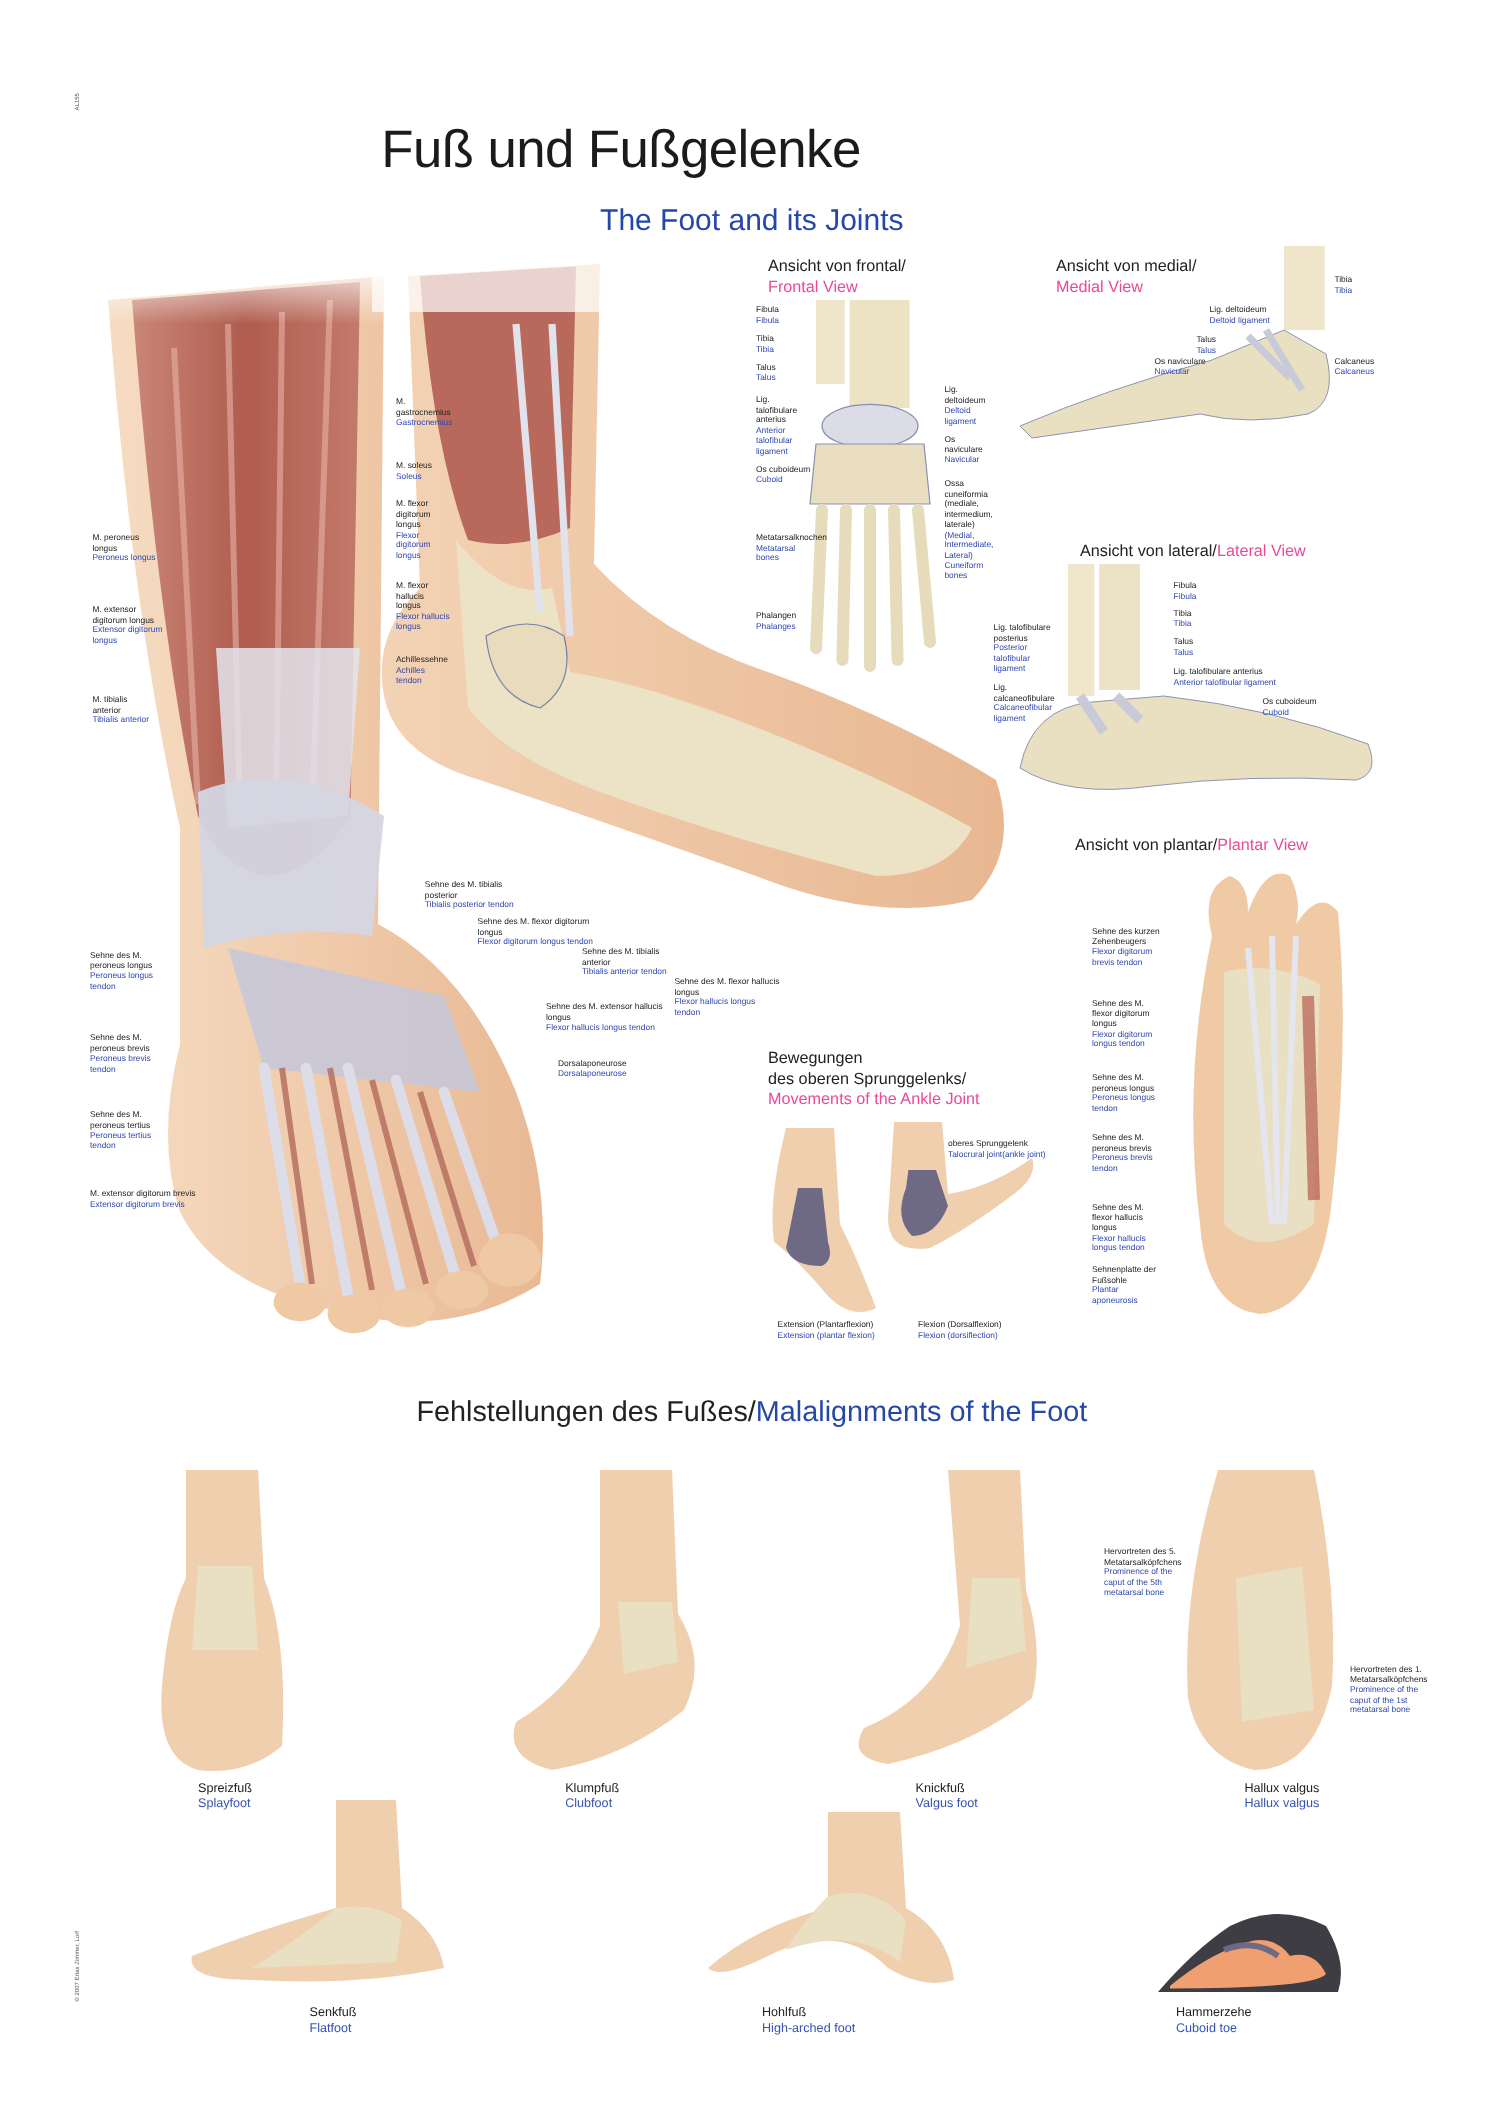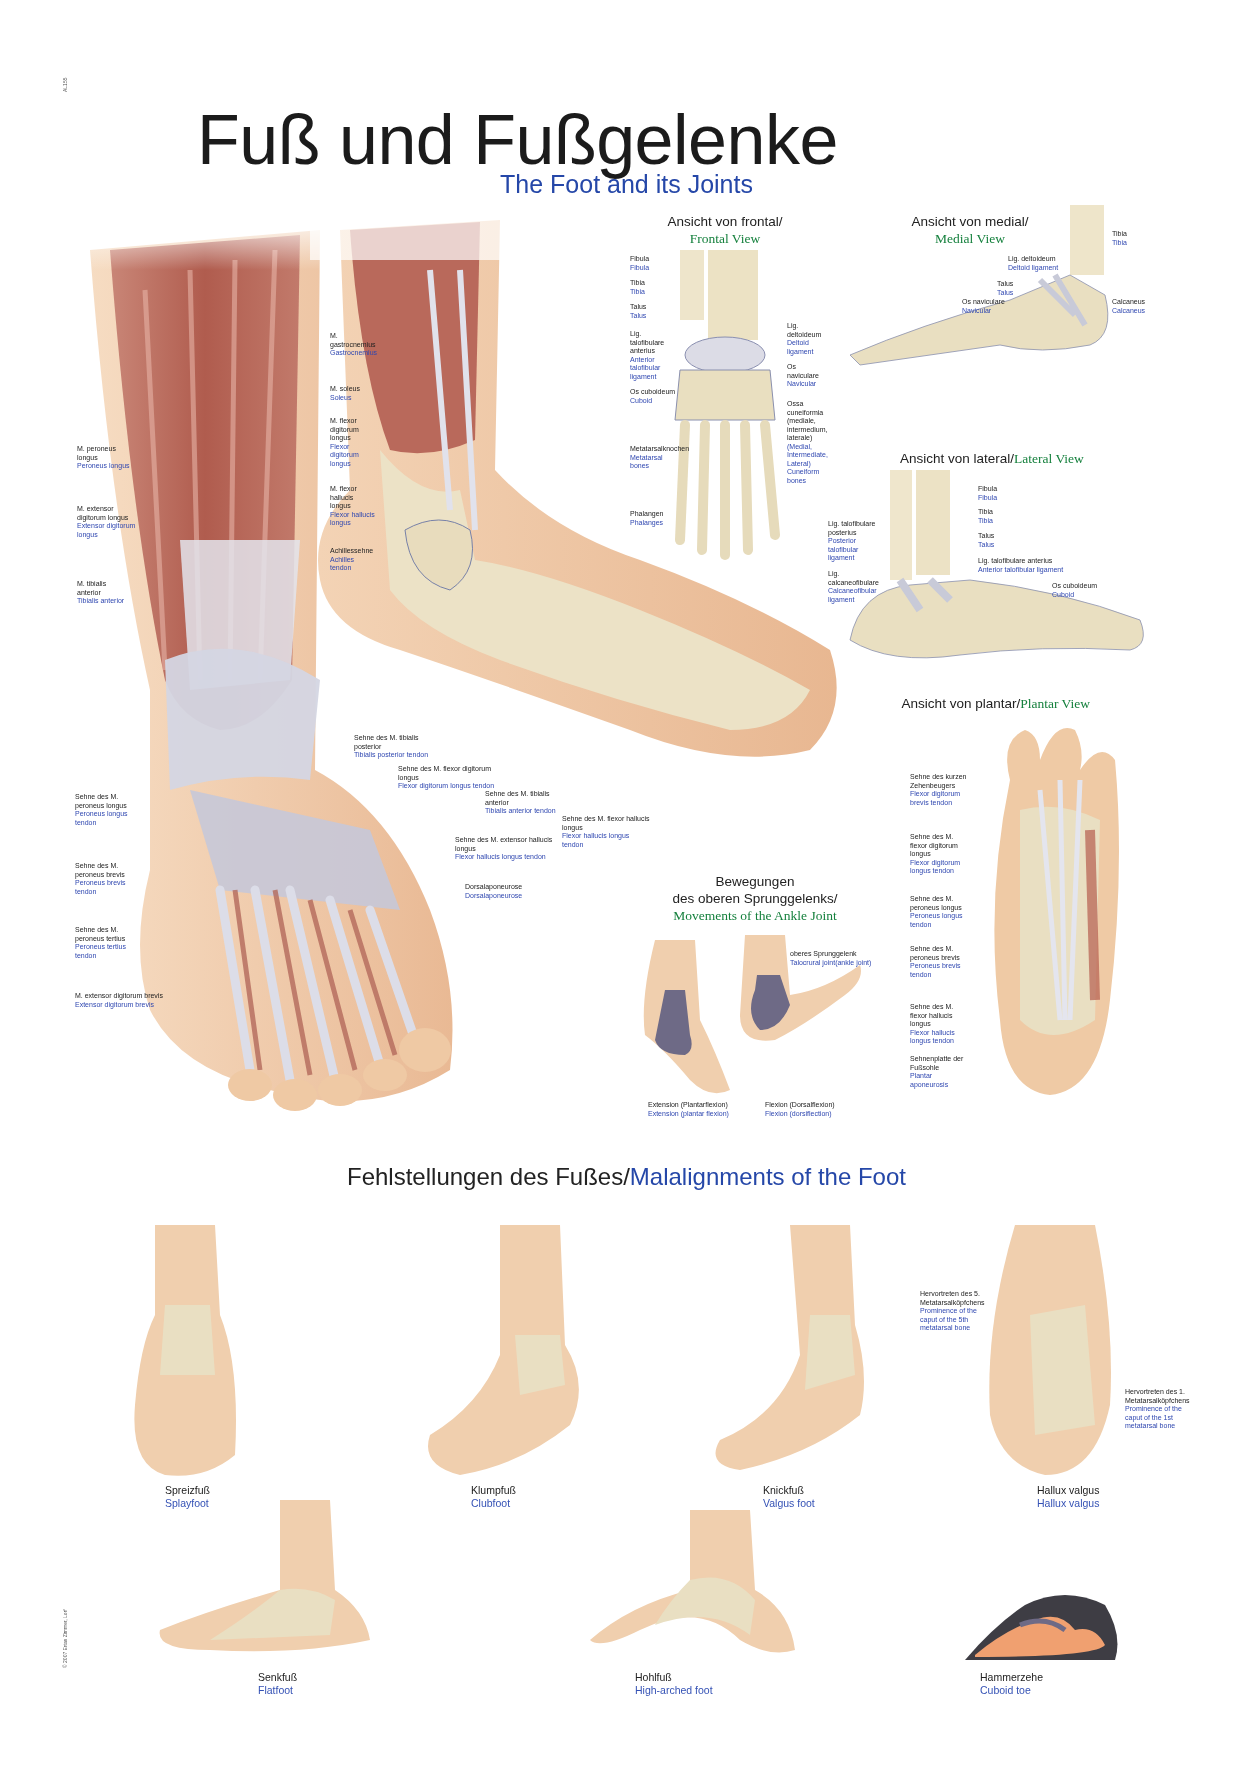--- a/index.html
+++ b/index.html
@@ -3,24 +3,24 @@
 <meta charset="utf-8">
 <style>
   html,body{margin:0;padding:0;background:#fff;}
   body{width:1253px;height:1772px;position:relative;overflow:hidden;font-family:"Liberation Sans",sans-serif;color:#1a1a1a;}
   .abs{position:absolute;}
   .de{color:#222;}
   .en{color:#2a3fa0;}
   .lbl{position:absolute;font-size:7px;line-height:8.5px;font-family:"Liberation Sans",sans-serif;}
   .lbl .de{display:block;color:#222;}
   .lbl .en{display:block;color:#2f47b0;}
-  .title{left:0;width:1035px;top:100px;text-align:center;font-size:70px;font-weight:300;letter-spacing:-0.5px;color:#1b1b1b;}
+  .title{left:0;width:1035px;top:100px;text-align:center;font-size:44px;font-weight:300;letter-spacing:-0.5px;color:#1b1b1b;}
   .subtitle{left:0;width:1253px;top:170px;text-align:center;font-size:25px;color:#2547a8;}
-  .viewhead{position:absolute;font-size:13.5px;line-height:17px;text-align:center;}
-  .viewhead .en{color:#15803d;font-family:Liberation Serif, serif;}
+  .viewhead{position:absolute;font-size:13.5px;line-height:17px;text-align:left;}
+  .viewhead .en{color:#ec4899;}
   .secthead{left:0;width:1253px;top:1163px;text-align:center;font-size:24px;}
   .caption{position:absolute;font-size:10.5px;line-height:13px;}
   .caption .en{color:#3552b5;}
   .art{position:absolute;}
   .vtext{position:absolute;transform:rotate(-90deg);transform-origin:left top;font-size:5px;color:#555;white-space:nowrap;}
 </style>
 </head>
 <body>
 
 <div class="vtext" style="left:62px;top:92px;">AL155</div>

